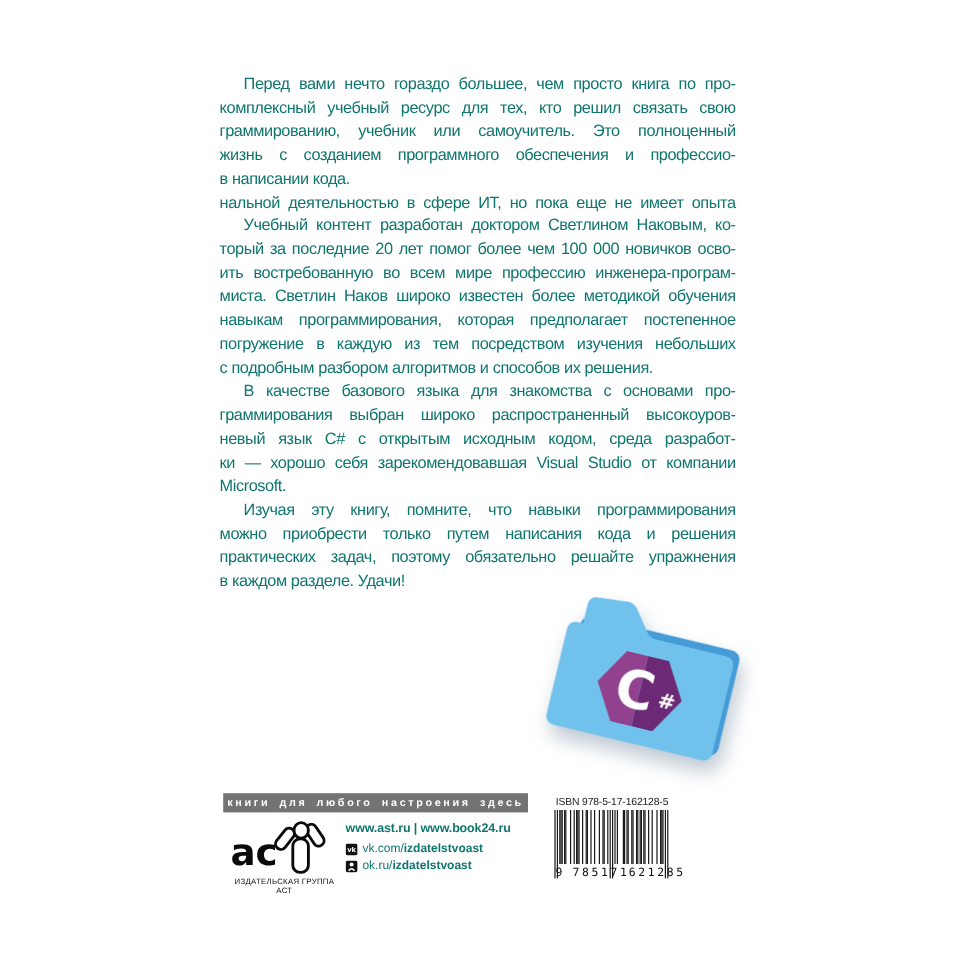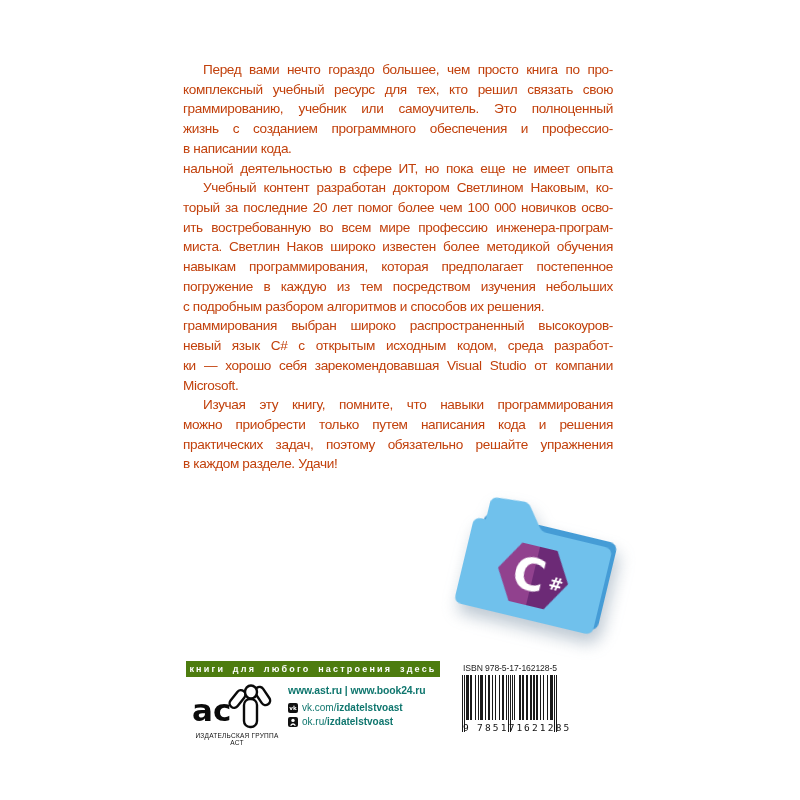--- a/index.html
+++ b/index.html
@@ -3,37 +3,37 @@
 <meta charset="utf-8">
 <style>
   html,body{margin:0;padding:0;background:#fff;}
   body{width:800px;height:800px;font-family:"Liberation Sans",sans-serif;}
   .page{position:relative;width:800px;height:800px;background:#fff;overflow:hidden;}
 
   
   .text-block{
     position:absolute;left:183px;top:60px;width:430px;
     font-size:13.6px;line-height:19.72px;letter-spacing:-0.35px;
-    color:#c2410c;
+    color:#0f766e;
   }
   .line{text-align:justify;text-align-last:justify;}
   .line.first{text-indent:20px;}
   .line.last{text-align-last:left;}
 
   
   .folder{
     position:absolute;left:463px;top:497px;width:152px;height:134px;
     transform:rotate(13.5deg);transform-origin:50% 50%;
   }
   .folder svg{filter:drop-shadow(5px 9px 8px rgba(70,100,130,.35));}
 
   
   .slogan-bar{
     position:absolute;left:186px;top:661px;width:254px;height:16px;
-    background:#4d7c0f;color:#fff;display:flex;align-items:center;justify-content:center;
+    background:#737373;color:#fff;display:flex;align-items:center;justify-content:center;
     font-size:9px;font-weight:bold;letter-spacing:2.2px;word-spacing:3px;
   }
   .ast-logo{position:absolute;left:192px;top:684px;width:82px;height:46px;}
   .ast-caption{
     position:absolute;left:189px;top:732px;width:96px;
     font-size:6.5px;letter-spacing:0.25px;color:#111;text-align:center;
   }
   .links{position:absolute;left:288px;top:685px;width:140px;color:#0f766e;}
   .links .sites{font-size:10.4px;font-weight:bold;letter-spacing:-0.1px;margin-bottom:6px;white-space:nowrap;}
   .social-row{display:flex;align-items:center;gap:4px;font-size:10px;margin-top:3px;white-space:nowrap;}
@@ -64,20 +64,21 @@
       <div class="line">жизнь с созданием программного обеспечения и профессио-</div>
       <div class="line last">в написании кода.</div>
       <div class="line">нальной деятельностью в сфере ИТ, но пока еще не имеет опыта</div>
       <div class="line first">Учебный контент разработан доктором Светлином Наковым, ко-</div>
       <div class="line">торый за последние 20 лет помог более чем 100 000 новичков осво-</div>
       <div class="line">ить востребованную во всем мире профессию инженера-програм-</div>
       <div class="line">миста. Светлин Наков широко известен более методикой обучения</div>
       <div class="line">навыкам программирования, которая предполагает постепенное</div>
       <div class="line">погружение в каждую из тем посредством изучения небольших</div>
       <div class="line last">с подробным разбором алгоритмов и способов их решения.</div>
+      <div class="line first">В качестве базового языка для знакомства с основами про-</div>
       <div class="line">граммирования выбран широко распространенный высокоуров-</div>
       <div class="line">невый язык C# с открытым исходным кодом, среда разработ-</div>
       <div class="line">ки — хорошо себя зарекомендовавшая Visual Studio от компании</div>
       <div class="line last">Microsoft.</div>
       <div class="line first">Изучая эту книгу, помните, что навыки программирования</div>
       <div class="line">можно приобрести только путем написания кода и решения</div>
       <div class="line">практических задач, поэтому обязательно решайте упражнения</div>
       <div class="line last">в каждом разделе. Удачи!</div>
     </div>
 

